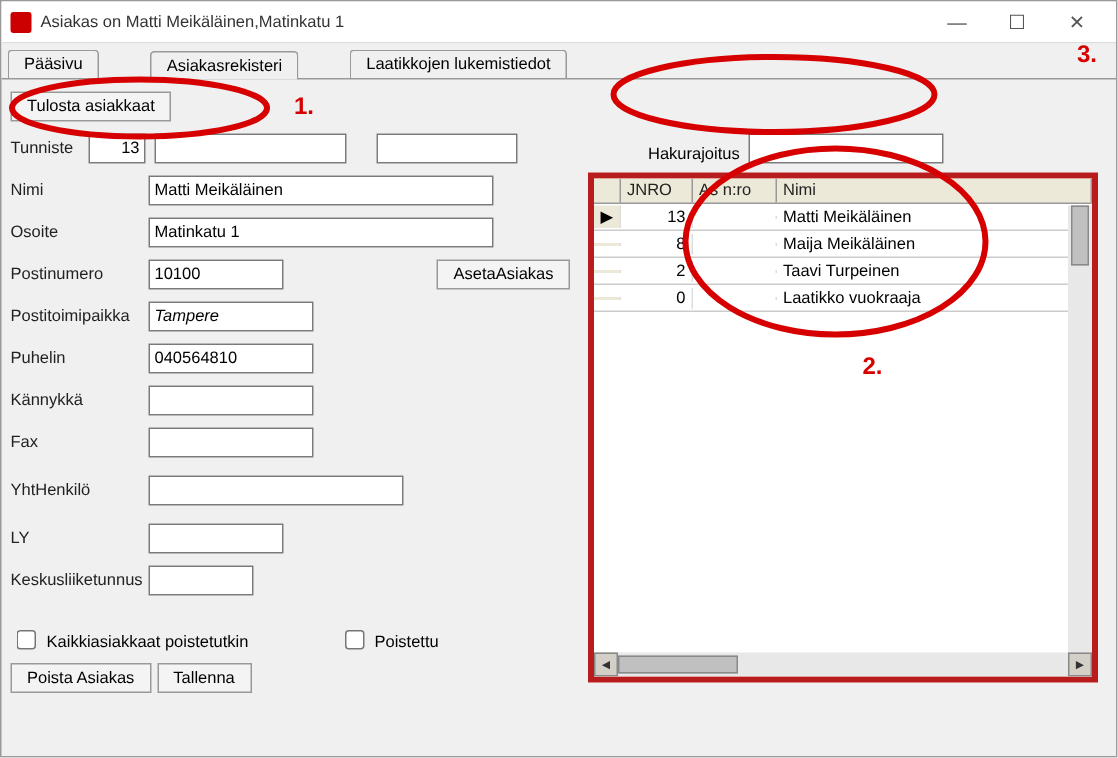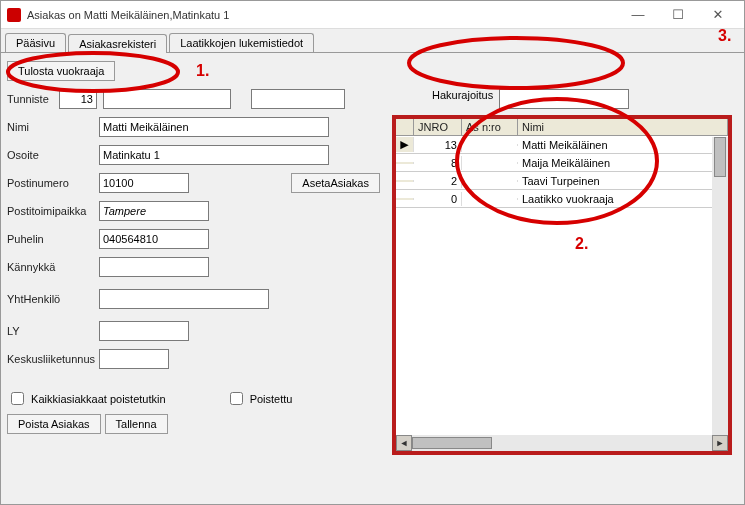--- a/index.html
+++ b/index.html
@@ -3,37 +3,37 @@
 <meta charset="utf-8">
 <style>
   * { box-sizing: border-box; font-family: "Segoe UI", Tahoma, Arial, sans-serif; font-size: 11px; }
   body { margin: 0; background: #f0f0f0; width: 745px; height: 505px; overflow: hidden; position: relative; }
   .window { width: 745px; height: 505px; background: #f0f0f0; border: 1px solid #999; position: relative; }
   .titlebar { height: 28px; background: #fff; display: flex; align-items: center; padding: 0 6px; border-bottom: 1px solid #ddd; }
   .titlebar .icon { width: 14px; height: 14px; background: #c00; border-radius: 2px; margin-right: 6px; display: inline-block; }
   .titlebar .title { flex: 1; color: #333; }
   .winbtns { display: flex; }
   .winbtn { width: 40px; height: 24px; text-align: center; line-height: 24px; color: #555; font-size: 13px; cursor: pointer; }
-  .tabs { height: 24px; border-bottom: 1px solid #999; display: flex; align-items: flex-end; padding-left: 4px; background: #f0f0f0; position: relative; }
+  .tabs { height: 24px; border-bottom: 1px solid #999; display: flex; align-items: flex-end; padding-left: 4px; background: #f0f0f0; position: relative; gap: 32px; }
   .tab { padding: 3px 10px; border: 1px solid #999; border-bottom: none; margin-right: 2px; background: #f0f0f0; border-radius: 3px 3px 0 0; cursor: pointer; position: relative; }
   .tab.active { background: #f0f0f0; top: 1px; }
   .body-area { display: flex; height: calc(100% - 52px); }
   .left-panel { width: 385px; padding: 8px 6px; position: relative; }
   .right-panel { flex: 1; padding: 8px 6px; position: relative; }
   .btn { background: #f4f4f4; border: 1px solid #999; padding: 3px 10px; cursor: pointer; }
   .row { display: flex; align-items: center; margin-bottom: 8px; }
   .lbl { width: 92px; color: #222; }
   .lbl-sm { width: 52px; color: #222; }
   .input { border: 1px solid #7a7a7a; background: #fff; height: 20px; padding: 1px 3px; }
   .input-sm { width: 38px; text-align: right; }
   .chk { margin-right: 4px; position: relative; top:2px; }
   .bottom-buttons { display: flex; gap: 4px; margin-top: 6px; }
 
   
-  .search-row { display: flex; align-items: flex-start; gap: 6px; margin: 28px 0 6px 40px; }
+  .search-row { display: flex; align-items: flex-end; gap: 6px; margin: 28px 0 6px 40px; }
   .search-input { border: 1px solid #7a7a7a; background: #fff; height: 20px; width: 130px; }
   .grid-wrap { border: 4px solid #b91c1c; background: #fff; height: 340px; width: 340px; overflow: hidden; position: relative; margin-left: 0; }
   .grid-header { display: flex; background: #ece9d8; border-bottom: 1px solid #999; }
   .gh-cell { border-right: 1px solid #999; padding: 2px 4px; color: #222; font-size:11px; }
   .gh-rowsel { width: 18px; }
   .gh-jnro { width: 48px; text-align: left; }
   .gh-asnro { width: 56px; text-align: left; }
   .gh-nimi { flex: 1; text-align: left; }
   .grid-row { display: flex; border-bottom: 1px solid #ccc; height: 18px; align-items: center; }
   .g-cell { border-right: 1px solid #ddd; padding: 1px 4px; font-size:11px; overflow:hidden; white-space:nowrap; }
@@ -70,21 +70,21 @@
   <div class="tabs">
     <div class="tab">Pääsivu</div>
     <div class="tab active">Asiakasrekisteri</div>
     <div class="tab">Laatikkojen lukemistiedot</div>
   </div>
 
   <div class="body-area">
 
     <div class="left-panel">
       <div class="row">
-        <button class="btn">Tulosta vuokraaja</button>
+        <button class="btn">Tulosta asiakkaat</button>
       </div>
 
       <div class="row">
         <span class="lbl-sm">Tunniste</span>
         <input class="input input-sm" style="margin-right: 6px;" value="13">
         <input class="input" style="width: 128px; margin-right: 20px;">
         <input class="input" style="width: 94px;">
       </div>
 
       <div class="row">
@@ -112,20 +112,24 @@
       <div class="row">
         <span class="lbl">Puhelin</span>
         <input class="input" style="width: 110px;" value="040564810">
       </div>
 
       <div class="row">
         <span class="lbl">Kännykkä</span>
         <input class="input" style="width: 110px;" value="">
       </div>
 
+      <div class="row">
+        <span class="lbl">Fax</span>
+        <input class="input" style="width: 110px;" value="">
+      </div>
 
       <div class="row" style="margin-top:12px;">
         <span class="lbl">YhtHenkilö</span>
         <input class="input" style="width: 170px;" value="">
       </div>
 
       <div class="row" style="margin-top:12px;">
         <span class="lbl">LY</span>
         <input class="input" style="width: 90px;" value="">
       </div>

